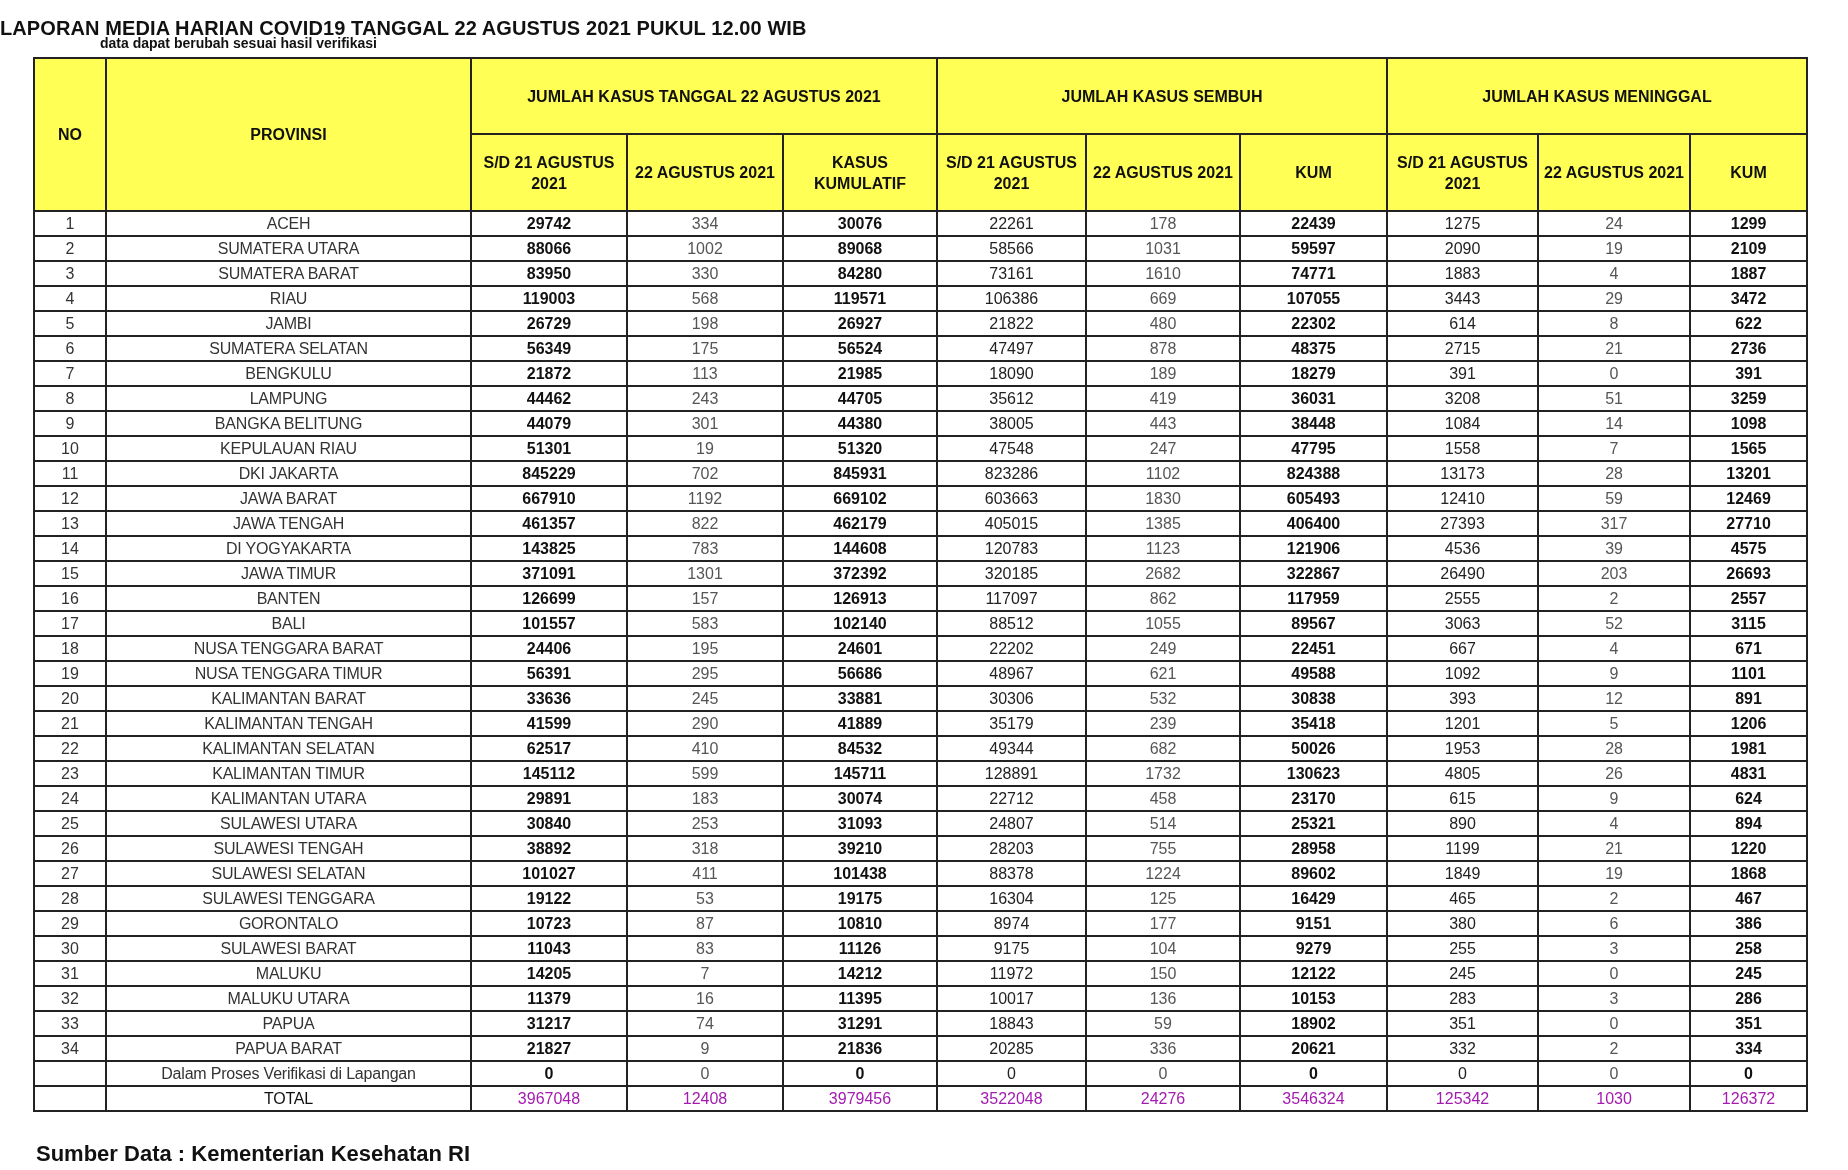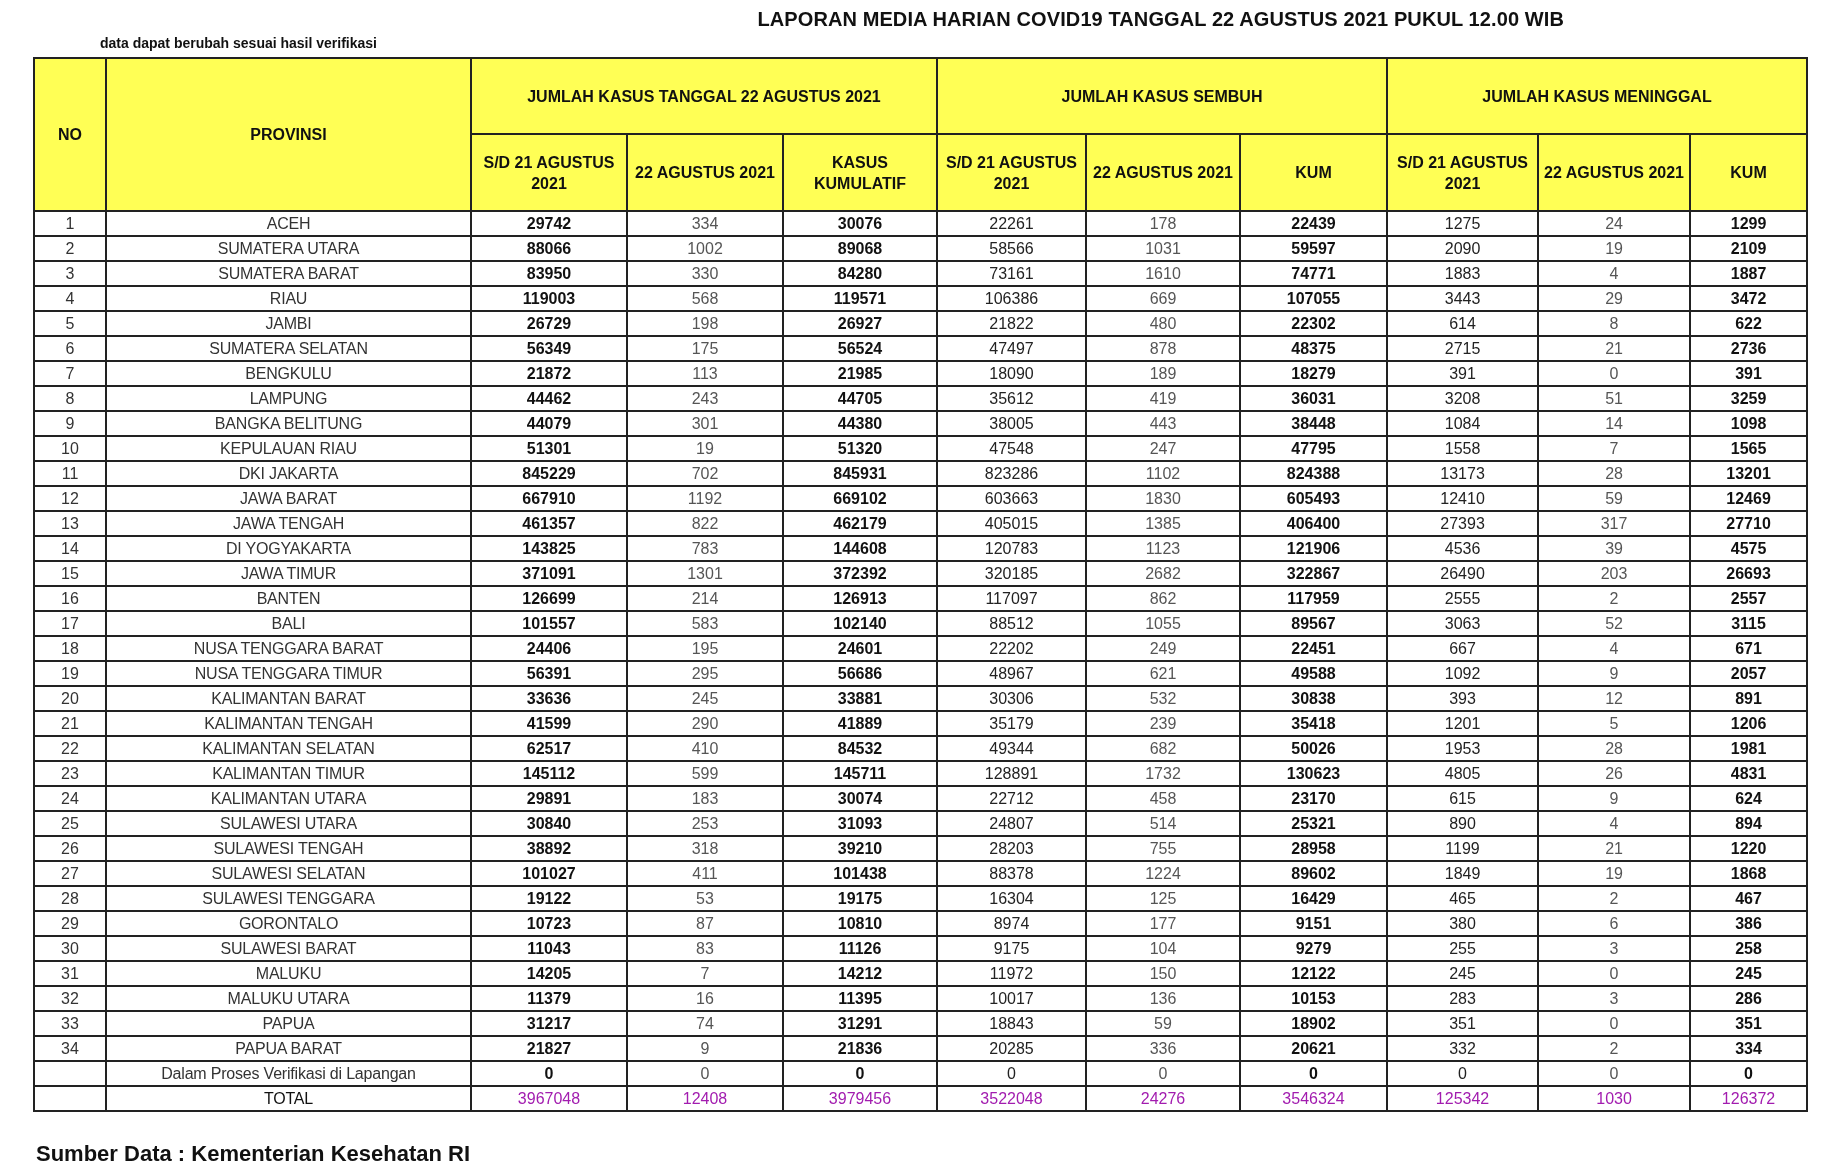--- a/index.html
+++ b/index.html
@@ -1,17 +1,17 @@
 <!DOCTYPE html>
 <html><head>
 <meta charset="utf-8">
 <style>
   html, body { margin: 0; padding: 0; background: #ffffff; }
   body { width: 1848px; height: 1170px; position: relative; overflow: hidden; font-family: "Liberation Sans", sans-serif; color: #111; }
-  .title { position: absolute; top: 8px; left: 0; width: 1564px; text-align: right; font-weight: bold; font-size: 20px; letter-spacing: 0.1px; color: #111; }
+  .title { position: absolute; top: 17px; left: 0; width: 1564px; text-align: left; font-weight: bold; font-size: 20px; letter-spacing: 0.1px; color: #111; }
   .subtitle { position: absolute; top: 35px; left: 100px; font-weight: bold; font-size: 14px; color: #111; text-align: right; }
   table.report { position: absolute; top: 57px; left: 33px; border-collapse: collapse; table-layout: fixed; width: 1773px; }
   table.report th, table.report td { border: 2px solid #222; padding: 0; overflow: hidden; white-space: nowrap; }
   table.report th { background: #ffff55; font-weight: bold; font-size: 16px; text-align: center; vertical-align: middle; line-height: 21px; white-space: normal; }
   th.grp { height: 74px; }
   th.sub { height: 75px; }
   table.report td { height: 23px; font-family: "Liberation Sans Narrow", "Liberation Sans", sans-serif; font-size: 16px; text-align: center; line-height: 23px; }
   td.no { color: #333; font-weight: normal; }
   td.prov { text-align: left; padding-left: 3px; color: #333; letter-spacing: -0.2px; }
   td.b { font-weight: bold; color: #111; }
@@ -254,21 +254,21 @@
         <td class="l">2682</td>
         <td class="b">322867</td>
         <td class="n">26490</td>
         <td class="l">203</td>
         <td class="b">26693</td>
       </tr>
       <tr>
         <td class="no">16</td>
         <td class="prov">BANTEN</td>
         <td class="b">126699</td>
-        <td class="l">214</td>
+        <td class="l">157</td>
         <td class="b">126913</td>
         <td class="n">117097</td>
         <td class="l">862</td>
         <td class="b">117959</td>
         <td class="n">2555</td>
         <td class="l">2</td>
         <td class="b">2557</td>
       </tr>
       <tr>
         <td class="no">17</td>
@@ -300,21 +300,21 @@
         <td class="no">19</td>
         <td class="prov">NUSA TENGGARA TIMUR</td>
         <td class="b">56391</td>
         <td class="l">295</td>
         <td class="b">56686</td>
         <td class="n">48967</td>
         <td class="l">621</td>
         <td class="b">49588</td>
         <td class="n">1092</td>
         <td class="l">9</td>
-        <td class="b">2057</td>
+        <td class="b">1101</td>
       </tr>
       <tr>
         <td class="no">20</td>
         <td class="prov">KALIMANTAN BARAT</td>
         <td class="b">33636</td>
         <td class="l">245</td>
         <td class="b">33881</td>
         <td class="n">30306</td>
         <td class="l">532</td>
         <td class="b">30838</td>

